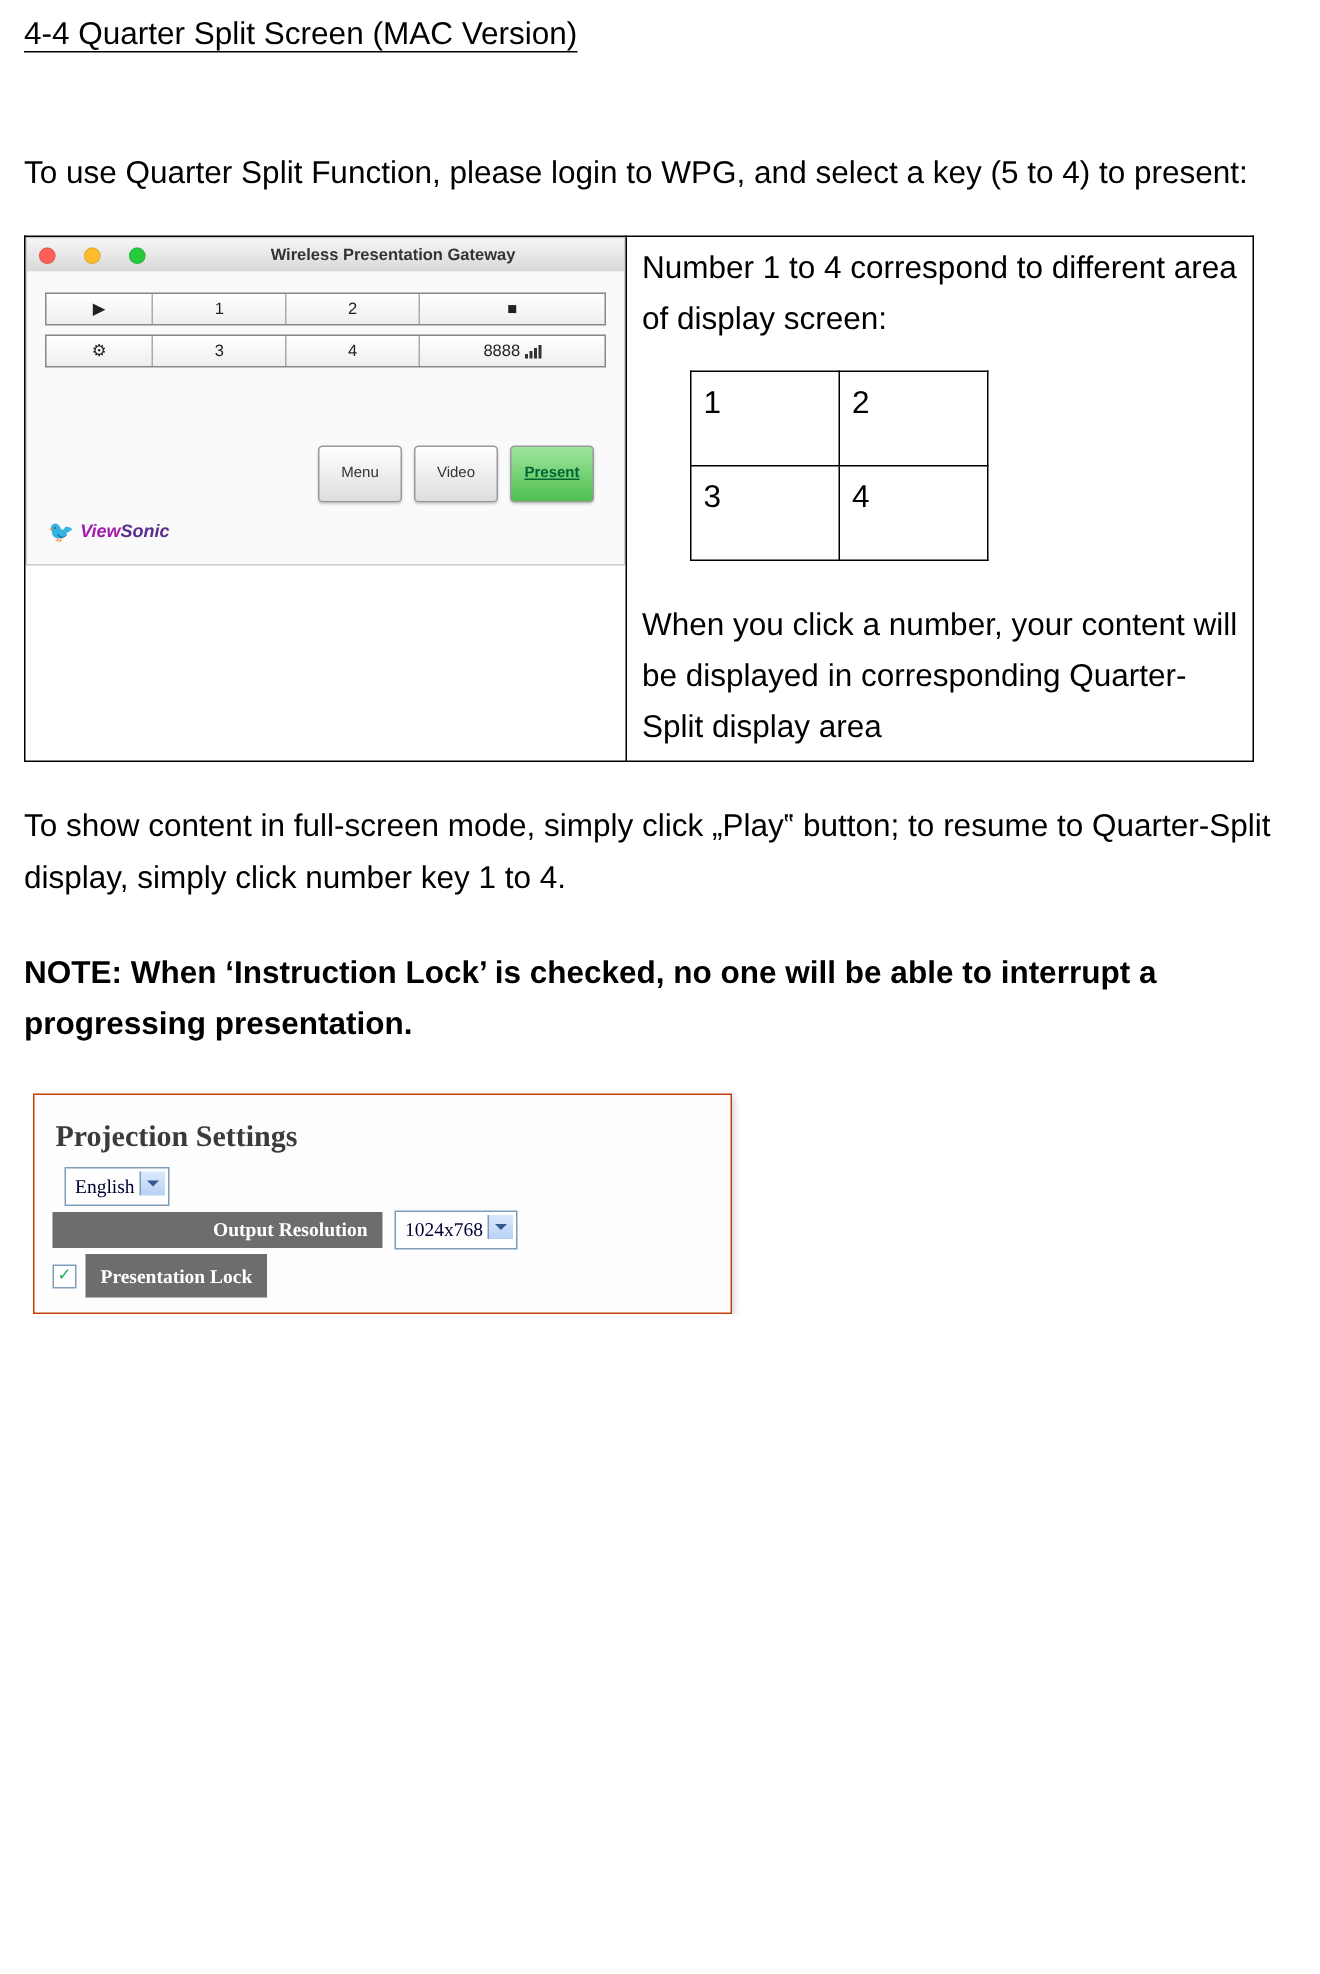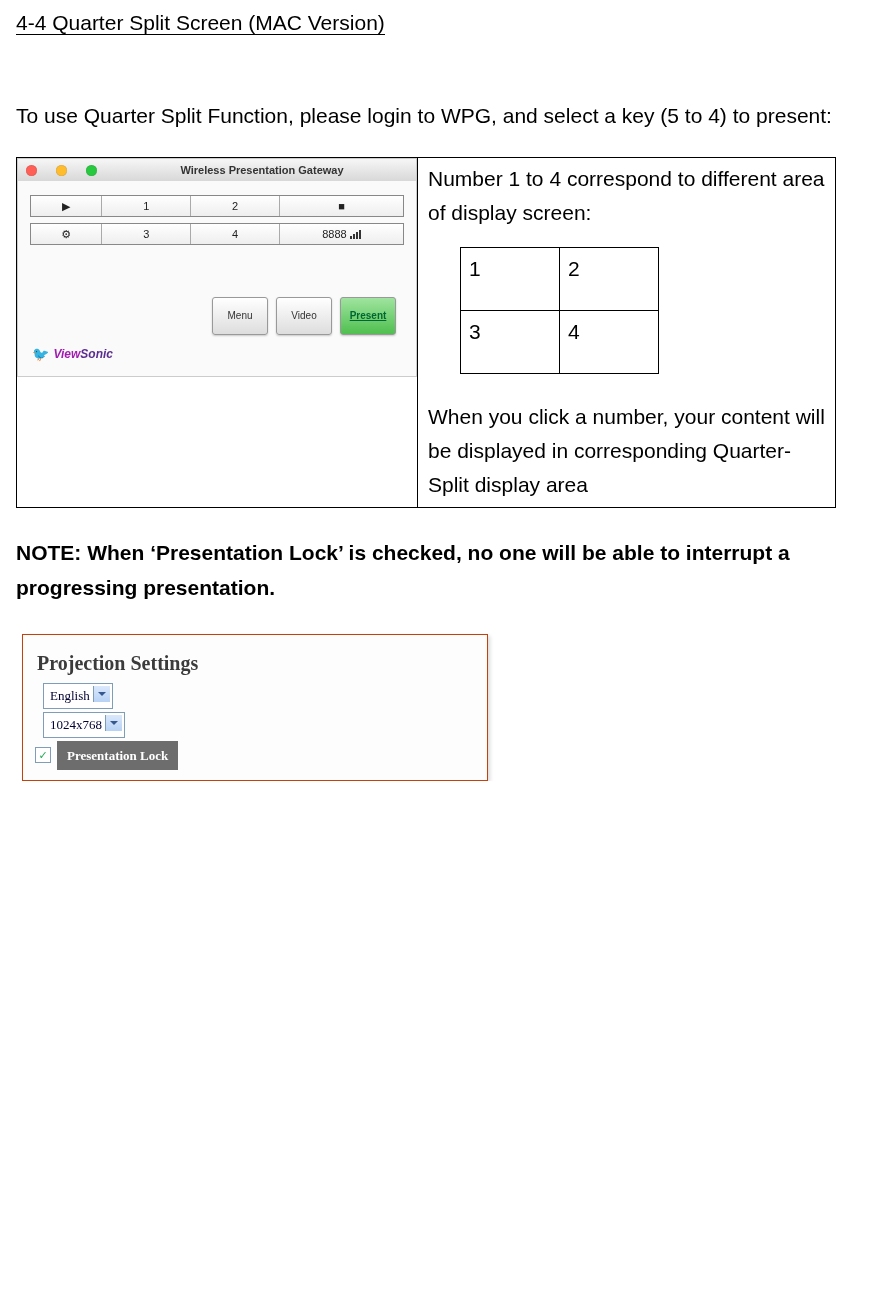--- a/index.html
+++ b/index.html
@@ -216,35 +216,37 @@
             </tr>
           </tbody>
             </table>
           <div style="height:14px"></div>
           <div>When you click a number, your content will be displayed in corresponding Quarter-Split display area</div>
         </td>
       </tr>
     </tbody>
   </table>
 
-
-  <p class="note">NOTE: When ‘Presentation Lock’ is checked, no one will be able to interrupt a progressing presentation.</p>
+  <p class="para">To show content in full-screen mode, simply click „Play‟ button; to resume to Quarter-Split display, simply click number key 1 to 4.</p>
+
+  <p class="note">NOTE: When ‘Instruction Lock’ is checked, no one will be able to interrupt a progressing presentation.</p>
 
   <div class="proj-wrap">
     <div class="arrow">
       <div class="arrow-line"></div>
         <div class="arrow-head"></div>
     </div>
     <div class="proj-panel">
       <div class="proj-title">Projection Settings</div>
 
       <div class="proj-row">
         <div class="proj-sel">English</div>
       </div>
       <div class="proj-row">
+        <div class="proj-label">Output Resolution</div>
         <div class="proj-sel">1024x768</div>
       </div>
       <div class="proj-check-row">
         <span class="proj-cb">✓</span>
         <span class="proj-check-label">Presentation Lock</span>
       </div>
     </div>
   </div>
 </div>
 

